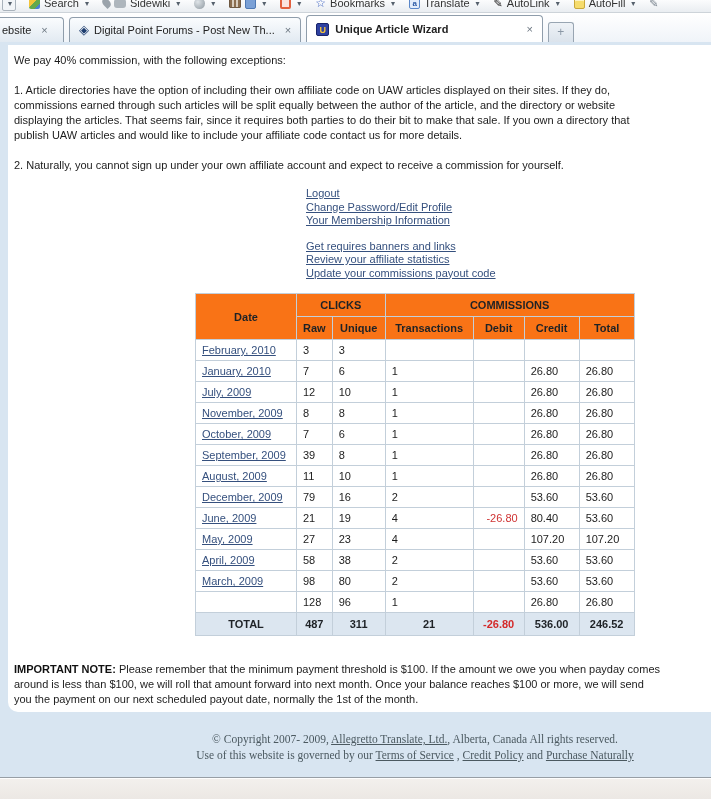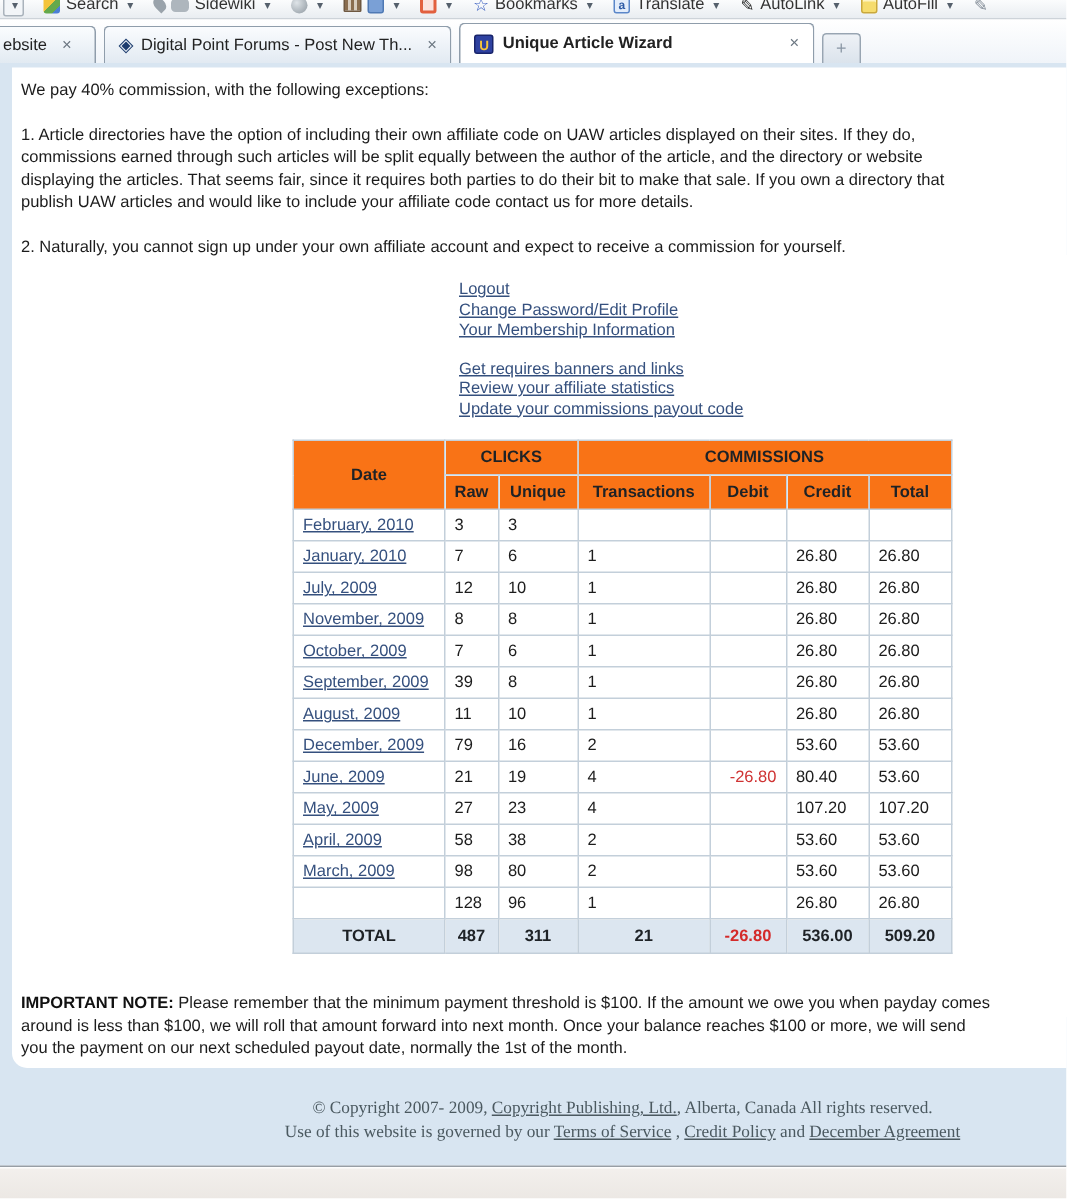--- a/index.html
+++ b/index.html
@@ -338,29 +338,29 @@
           </tr>
         </tbody>
       <tfoot>
         <tr class="total-row">
           <td class="t-label">TOTAL</td>
           <td>487</td>
           <td>311</td>
           <td>21</td>
           <td class="t-debit">-26.80</td>
           <td>536.00</td>
-          <td>509.20</td>
+          <td>246.52</td>
         </tr>
       </tfoot>
     </table>
 
     <div class="note"><b>IMPORTANT NOTE:</b><span> Please remember that the minimum payment threshold is $100. If the amount we owe you when payday comes
 around is less than $100, we will roll that amount forward into next month. Once your balance reaches $100 or more, we will send
 you the payment on our next scheduled payout date, normally the 1st of the month.</span></div>
   </div>
 
   <div class="footer">
-    <div><span>© Copyright 2007- 2009, </span><a href="#">Copyright Publishing, Ltd.</a><span>, Alberta, Canada  All rights reserved.</span></div>
-    <div><span>Use of this website is governed by our </span><a href="#">Terms of Service</a><span> , </span><a href="#">Credit Policy</a><span> and </span><a href="#">December Agreement</a></div>
+    <div><span>© Copyright 2007- 2009, </span><a href="#">Allegretto Translate, Ltd.</a><span>, Alberta, Canada  All rights reserved.</span></div>
+    <div><span>Use of this website is governed by our </span><a href="#">Terms of Service</a><span> , </span><a href="#">Credit Policy</a><span> and </span><a href="#">Purchase Naturally</a></div>
   </div>
 </div>
 
 <div class="statusbar"></div>
 
 </body></html>

